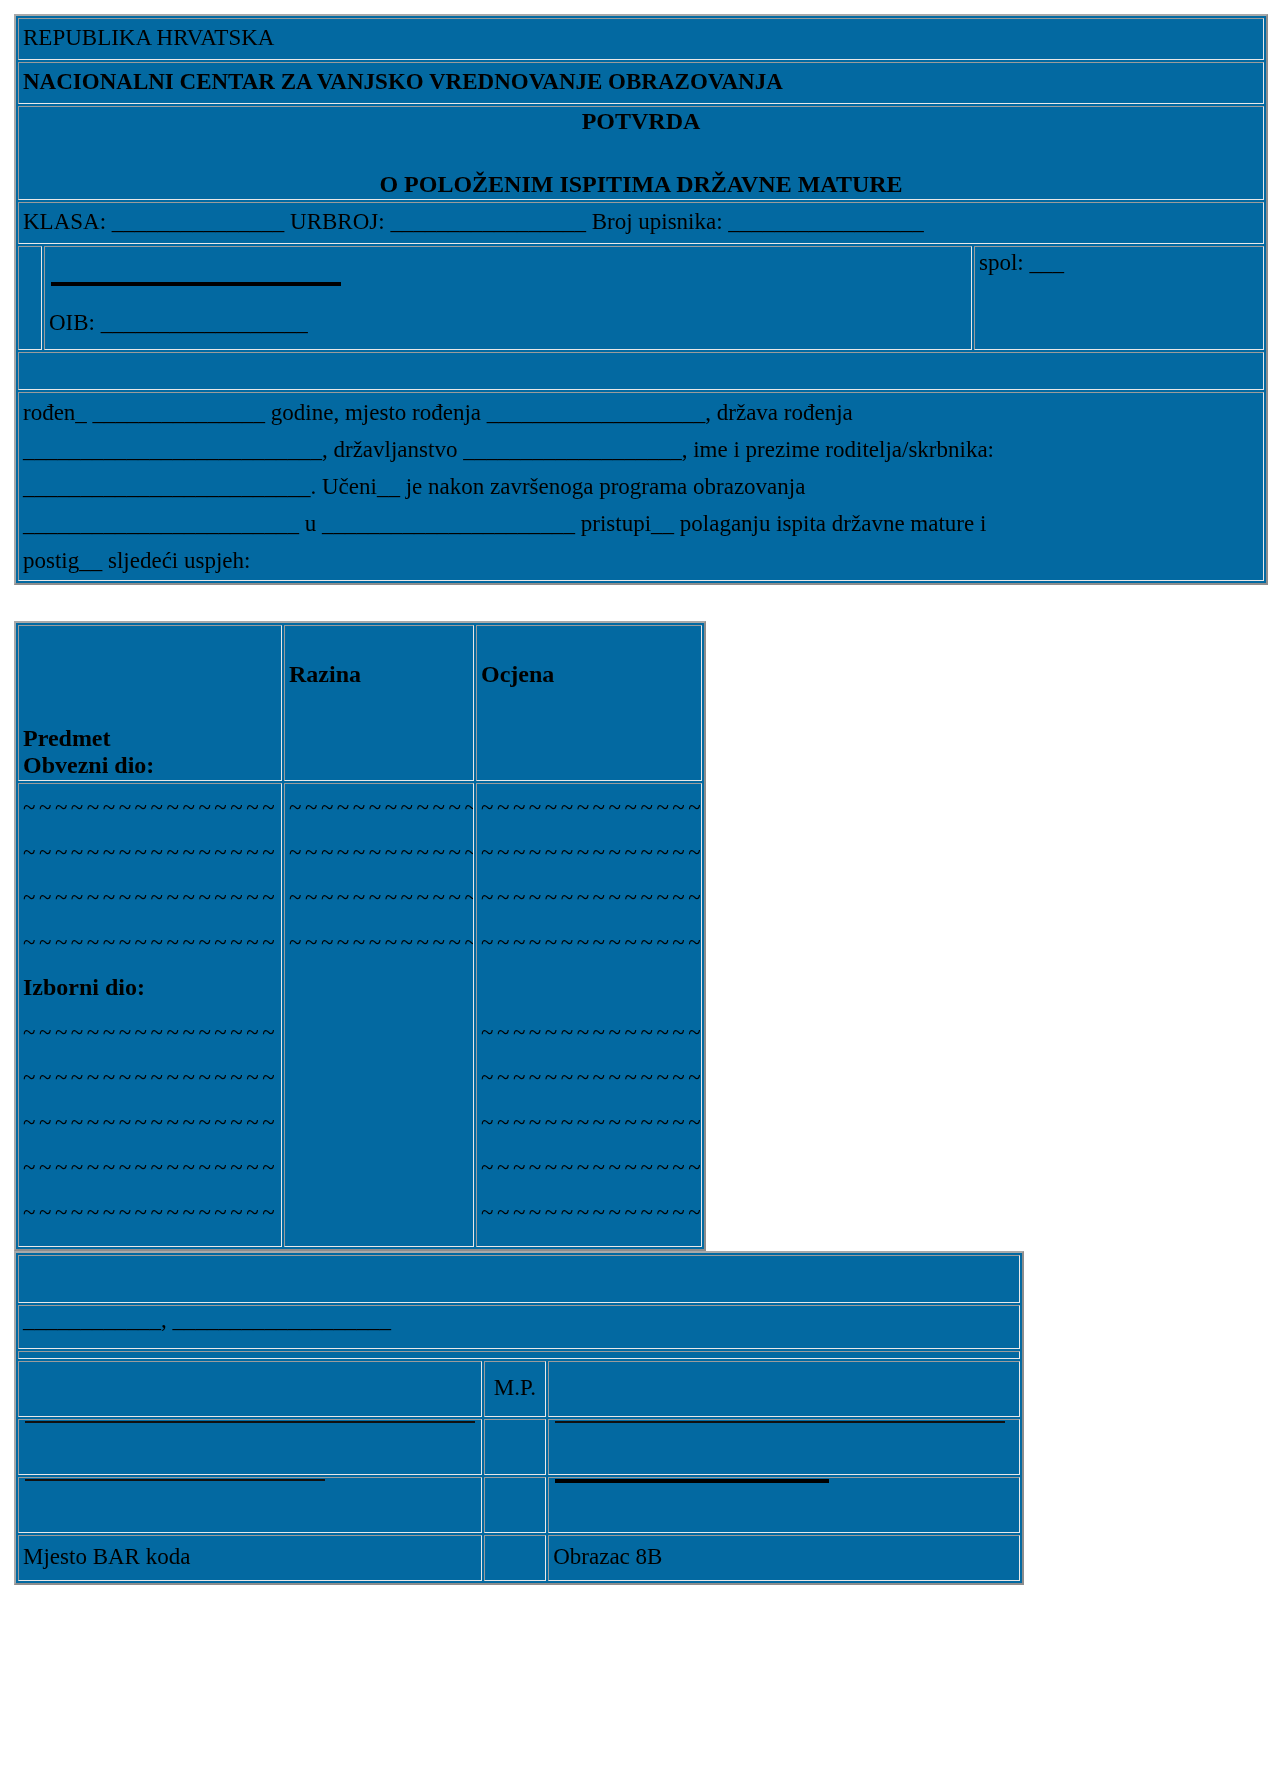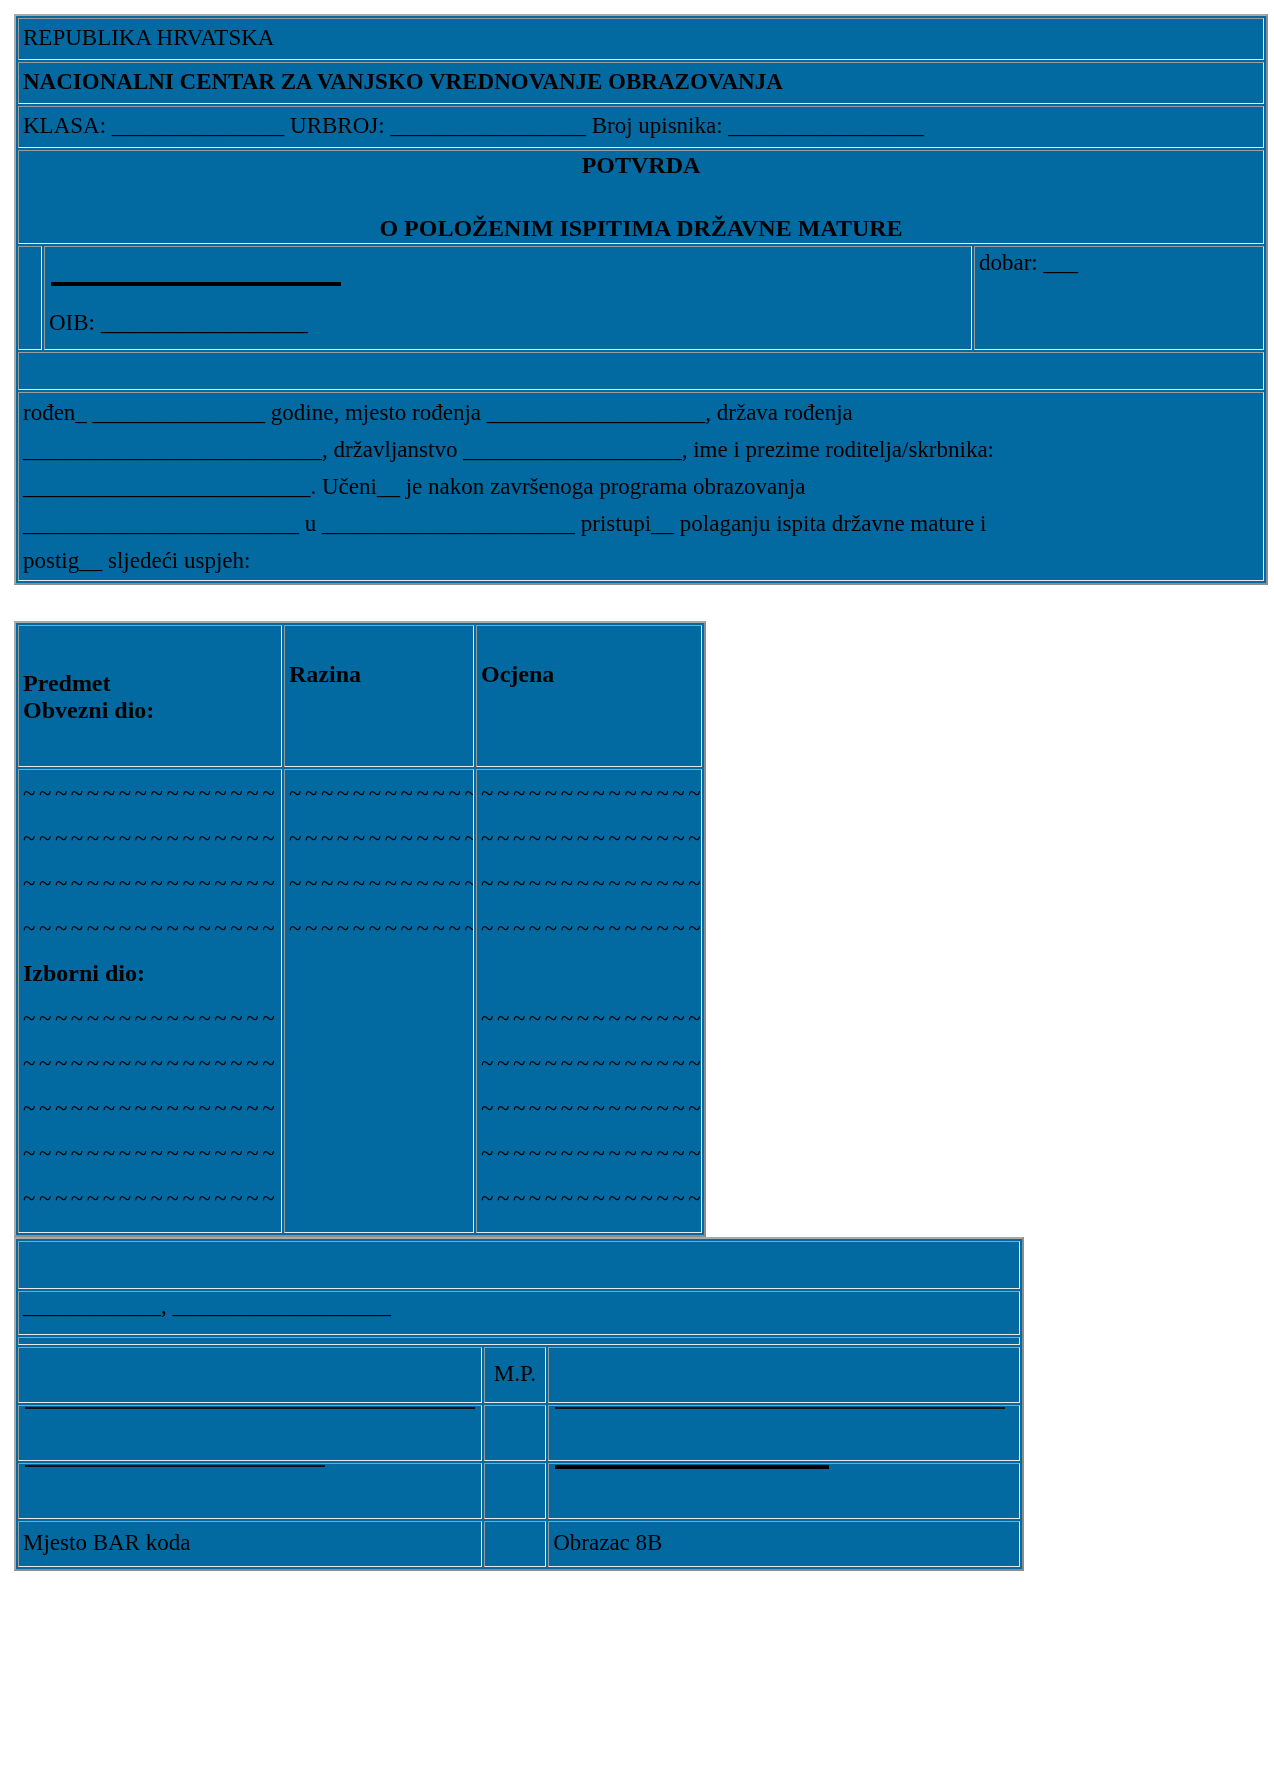--- a/index.html
+++ b/index.html
@@ -51,22 +51,22 @@
   .name-line { width: 290px; height: 0; border-bottom: 4px solid #000; margin: 34px 0 0 2px; }
   .oib-line { margin-top: 22px; line-height: 30px; }
   .spol-cell { padding-top: 36px; line-height: 30px; }
 
   .empty-row { height: 34px; }
   .para-cell { padding: 6px 4px 14px 4px; }
   .para-cell div { line-height: 37px; white-space: nowrap; }
 
   .sub-head td { height: 138px; }
   .head-col1 {
-    display: flex; flex-direction: column; justify-content: center;
-    height: 132px; font-weight: bold; font-size: 24px; padding-top: 4px;
+    display: flex; flex-direction: column; justify-content: flex-end;
+    height: 132px; font-weight: bold; font-size: 24px; padding-top: 20px;
   }
   .head-mid { font-weight: bold; font-size: 24px; padding-top: 34px; display: block; }
 
   .sub-body td { height: 460px; padding-top: 6px; }
   td.razina-cell { padding-top: 27px; }
   .sq {
     height: 45px; line-height: 45px;
     letter-spacing: 3.5px; white-space: nowrap;
   }
   .iz-label { height: 45px; line-height: 45px; font-weight: bold; font-size: 24px; letter-spacing: 0; }
@@ -97,35 +97,35 @@
       <col style="width:290px">
     </colgroup>
   <tbody>
       <tr>
     <td colspan="3" class="r40">REPUBLIKA HRVATSKA</td>
   </tr>
   <tr>
     <td colspan="3" class="r40 bold inst">NACIONALNI CENTAR ZA VANJSKO VREDNOVANJE OBRAZOVANJA</td>
   </tr>
   <tr>
-    <td colspan="3" class="r40">KLASA: _______________ URBROJ: _________________ Broj upisnika: _________________</td>
-  </tr>
-  <tr>
     <td colspan="3" class="title-cell">
       <div class="t1">POTVRDA</div>
       <div class="t2">O POLOŽENIM ISPITIMA DRŽAVNE MATURE</div>
     </td>
   </tr>
+  <tr>
+    <td colspan="3" class="r40">KLASA: _______________ URBROJ: _________________ Broj upisnika: _________________</td>
+  </tr>
   <tr class="id-row">
     <td></td>
     <td class="id-main">
       <div class="name-line"></div>
       <div class="oib-line">OIB: __________________</div>
     </td>
-    <td class="spol-cell">dobar: ___</td>
+    <td class="spol-cell">spol: ___</td>
   </tr>
   <tr>
     <td colspan="3" class="empty-row"></td>
   </tr>
   <tr>
     <td colspan="3" class="para-cell">
       <div>rođen_ _______________ godine, mjesto rođenja ___________________, država rođenja</div>
       <div>__________________________, državljanstvo ___________________, ime i prezime roditelja/skrbnika:</div>
       <div>_________________________. Učeni__ je nakon završenoga programa obrazovanja</div>
       <div>________________________ u ______________________ pristupi__ polaganju ispita državne mature i</div>

